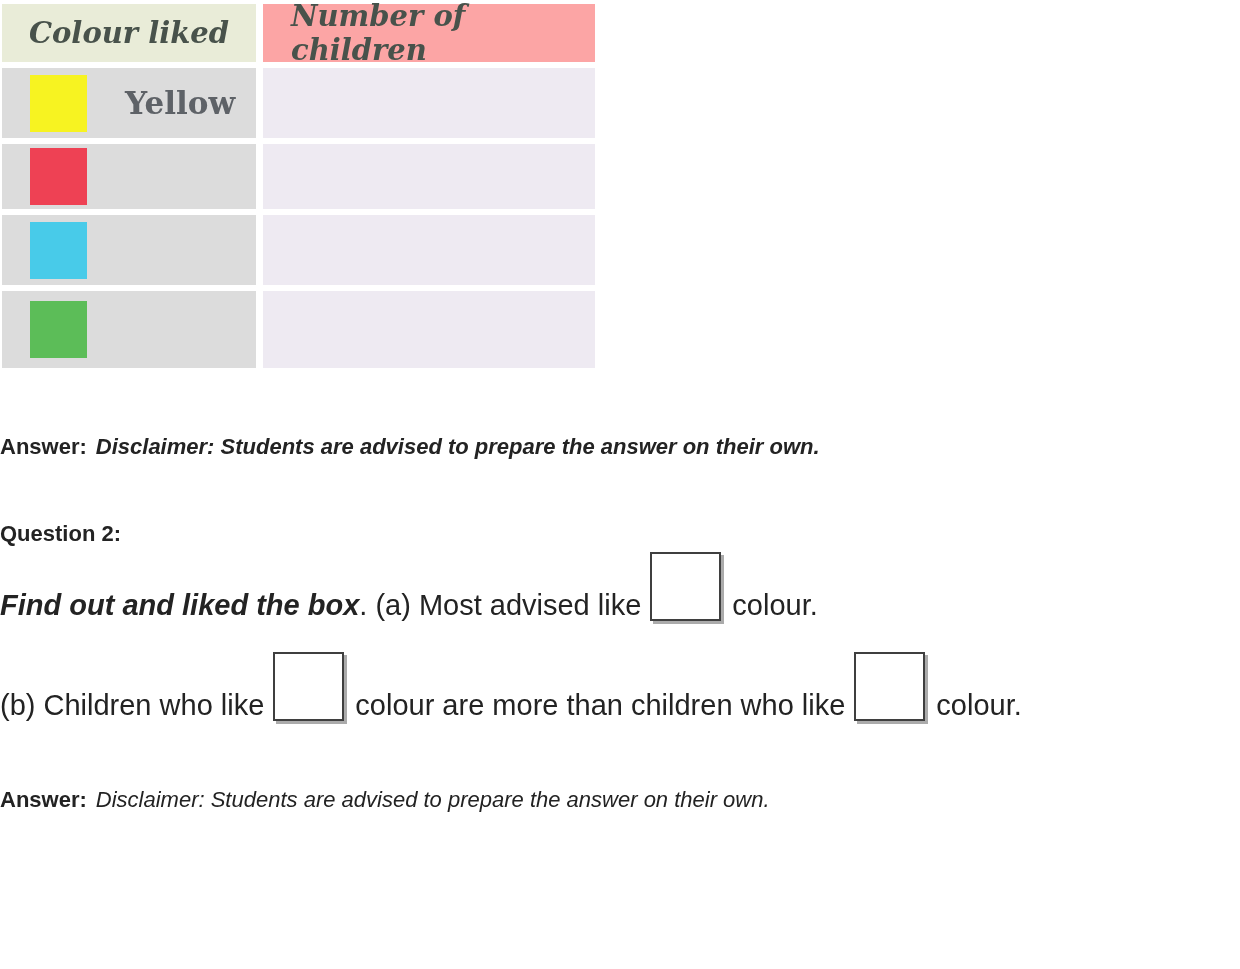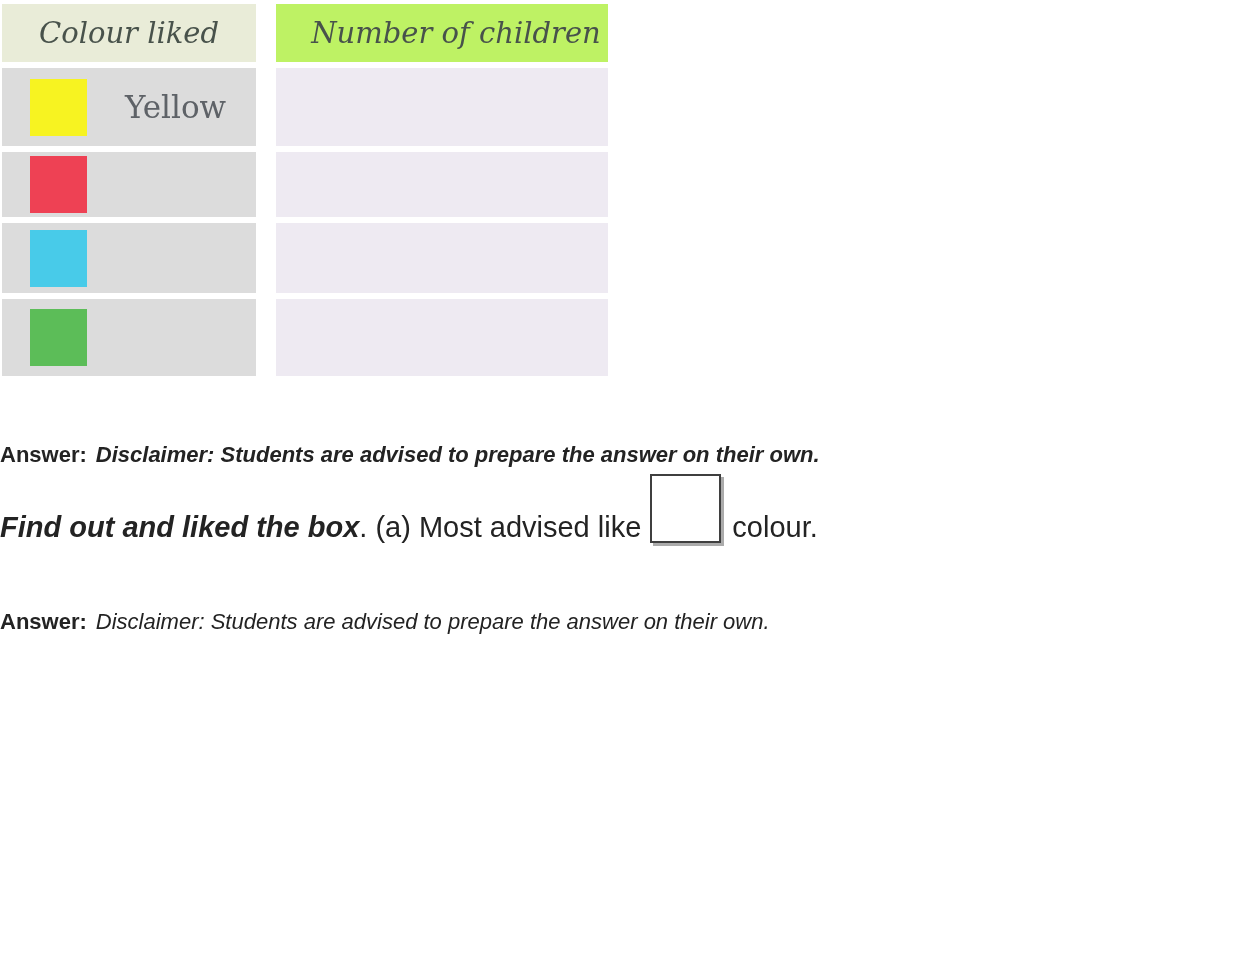--- a/index.html
+++ b/index.html
@@ -11,34 +11,35 @@
     overflow: hidden;
     font-family: "Liberation Sans", sans-serif;
     color: #232323;
   }
   .page { position: relative; width: 1240px; height: 969px; }
 
   
   .tbl {
     display: grid;
     grid-template-columns: 254px 332px;
-    gap: 6px 20px;
+    gap: 6px 7px;
     margin: 4px 4px 0 2px;
     width: fit-content;
+    font-weight: bold;
   }
   .cell { display: flex; align-items: center; }
   .hdr-cell {
     justify-content: center;
     height: 58px;
     font-family: "DejaVu Serif", serif;
     font-style: italic;
     font-size: 29px;
     color: #48524b;
   }
-  .r1 { height: 78px; }
+  .r1 { height: 70px; }
   .r2 { height: 65px; }
   .r3 { height: 70px; }
   .r4 { height: 77px; }
   .swatch { width: 57px; height: 57px; margin-left: 28px; flex: 0 0 auto; }
   .row-label {
     font-family: "DejaVu Serif", serif;
     font-size: 31px;
     color: #5e6267;
     margin-left: 38px;
   }
@@ -71,21 +72,21 @@
 </head>
 <body>
 
 <div class="page">
 
   <div class="tbl">
 
     <div class="cell hdr-cell" style="background-color: rgb(233, 236, 216);">
       <span>Colour liked</span>
     </div>
-    <div class="cell hdr-cell" style="background-color: #bef264; padding-left: 28px;">
+    <div class="cell hdr-cell" style="background-color: #fca5a5; padding-left: 28px;">
       <span>Number of children</span>
     </div>
 
     <div class="cell r1" style="background-color: rgb(220, 220, 220);">
       <span class="swatch" style="background-color: rgb(247, 243, 33);"></span>
       <span class="row-label">Yellow</span>
     </div>
     <div class="cell r1" style="background-color: rgb(238, 234, 242);"></div>
 
     <div class="cell r2" style="background-color: rgb(220, 220, 220);">
@@ -104,24 +105,28 @@
       <span class="swatch" style="background-color: rgb(92, 189, 88);"></span>
       <span class="row-label"></span>
     </div>
     <div class="cell r4" style="background-color: rgb(238, 234, 242);"></div>
   </div>
 
   <div class="para answer-1">
     <span class="bold lbl-gap">Answer:</span><span class="bold ital">Disclaimer: Students are advised to prepare the answer on their own.</span>
   </div>
 
+  <div class="para q2-heading">Question 2:</div>
 
   <div class="qline line-a">
     <span class="bold ital">Find out and liked the box</span><span>. (a) Most advised like</span><span class="bx"></span><span>colour.</span>
   </div>
 
+  <div class="qline line-b">
+    <span>(b) Children who like</span><span class="bx"></span><span>colour are more than children who like</span><span class="bx"></span><span>colour.</span>
+  </div>
 
 
   <div class="para answer-2">
     <span class="bold lbl-gap">Answer:</span><span class="ital">Disclaimer: Students are advised to prepare the answer on their own.</span>
   </div>
 
 </div>
 
 </body></html>

